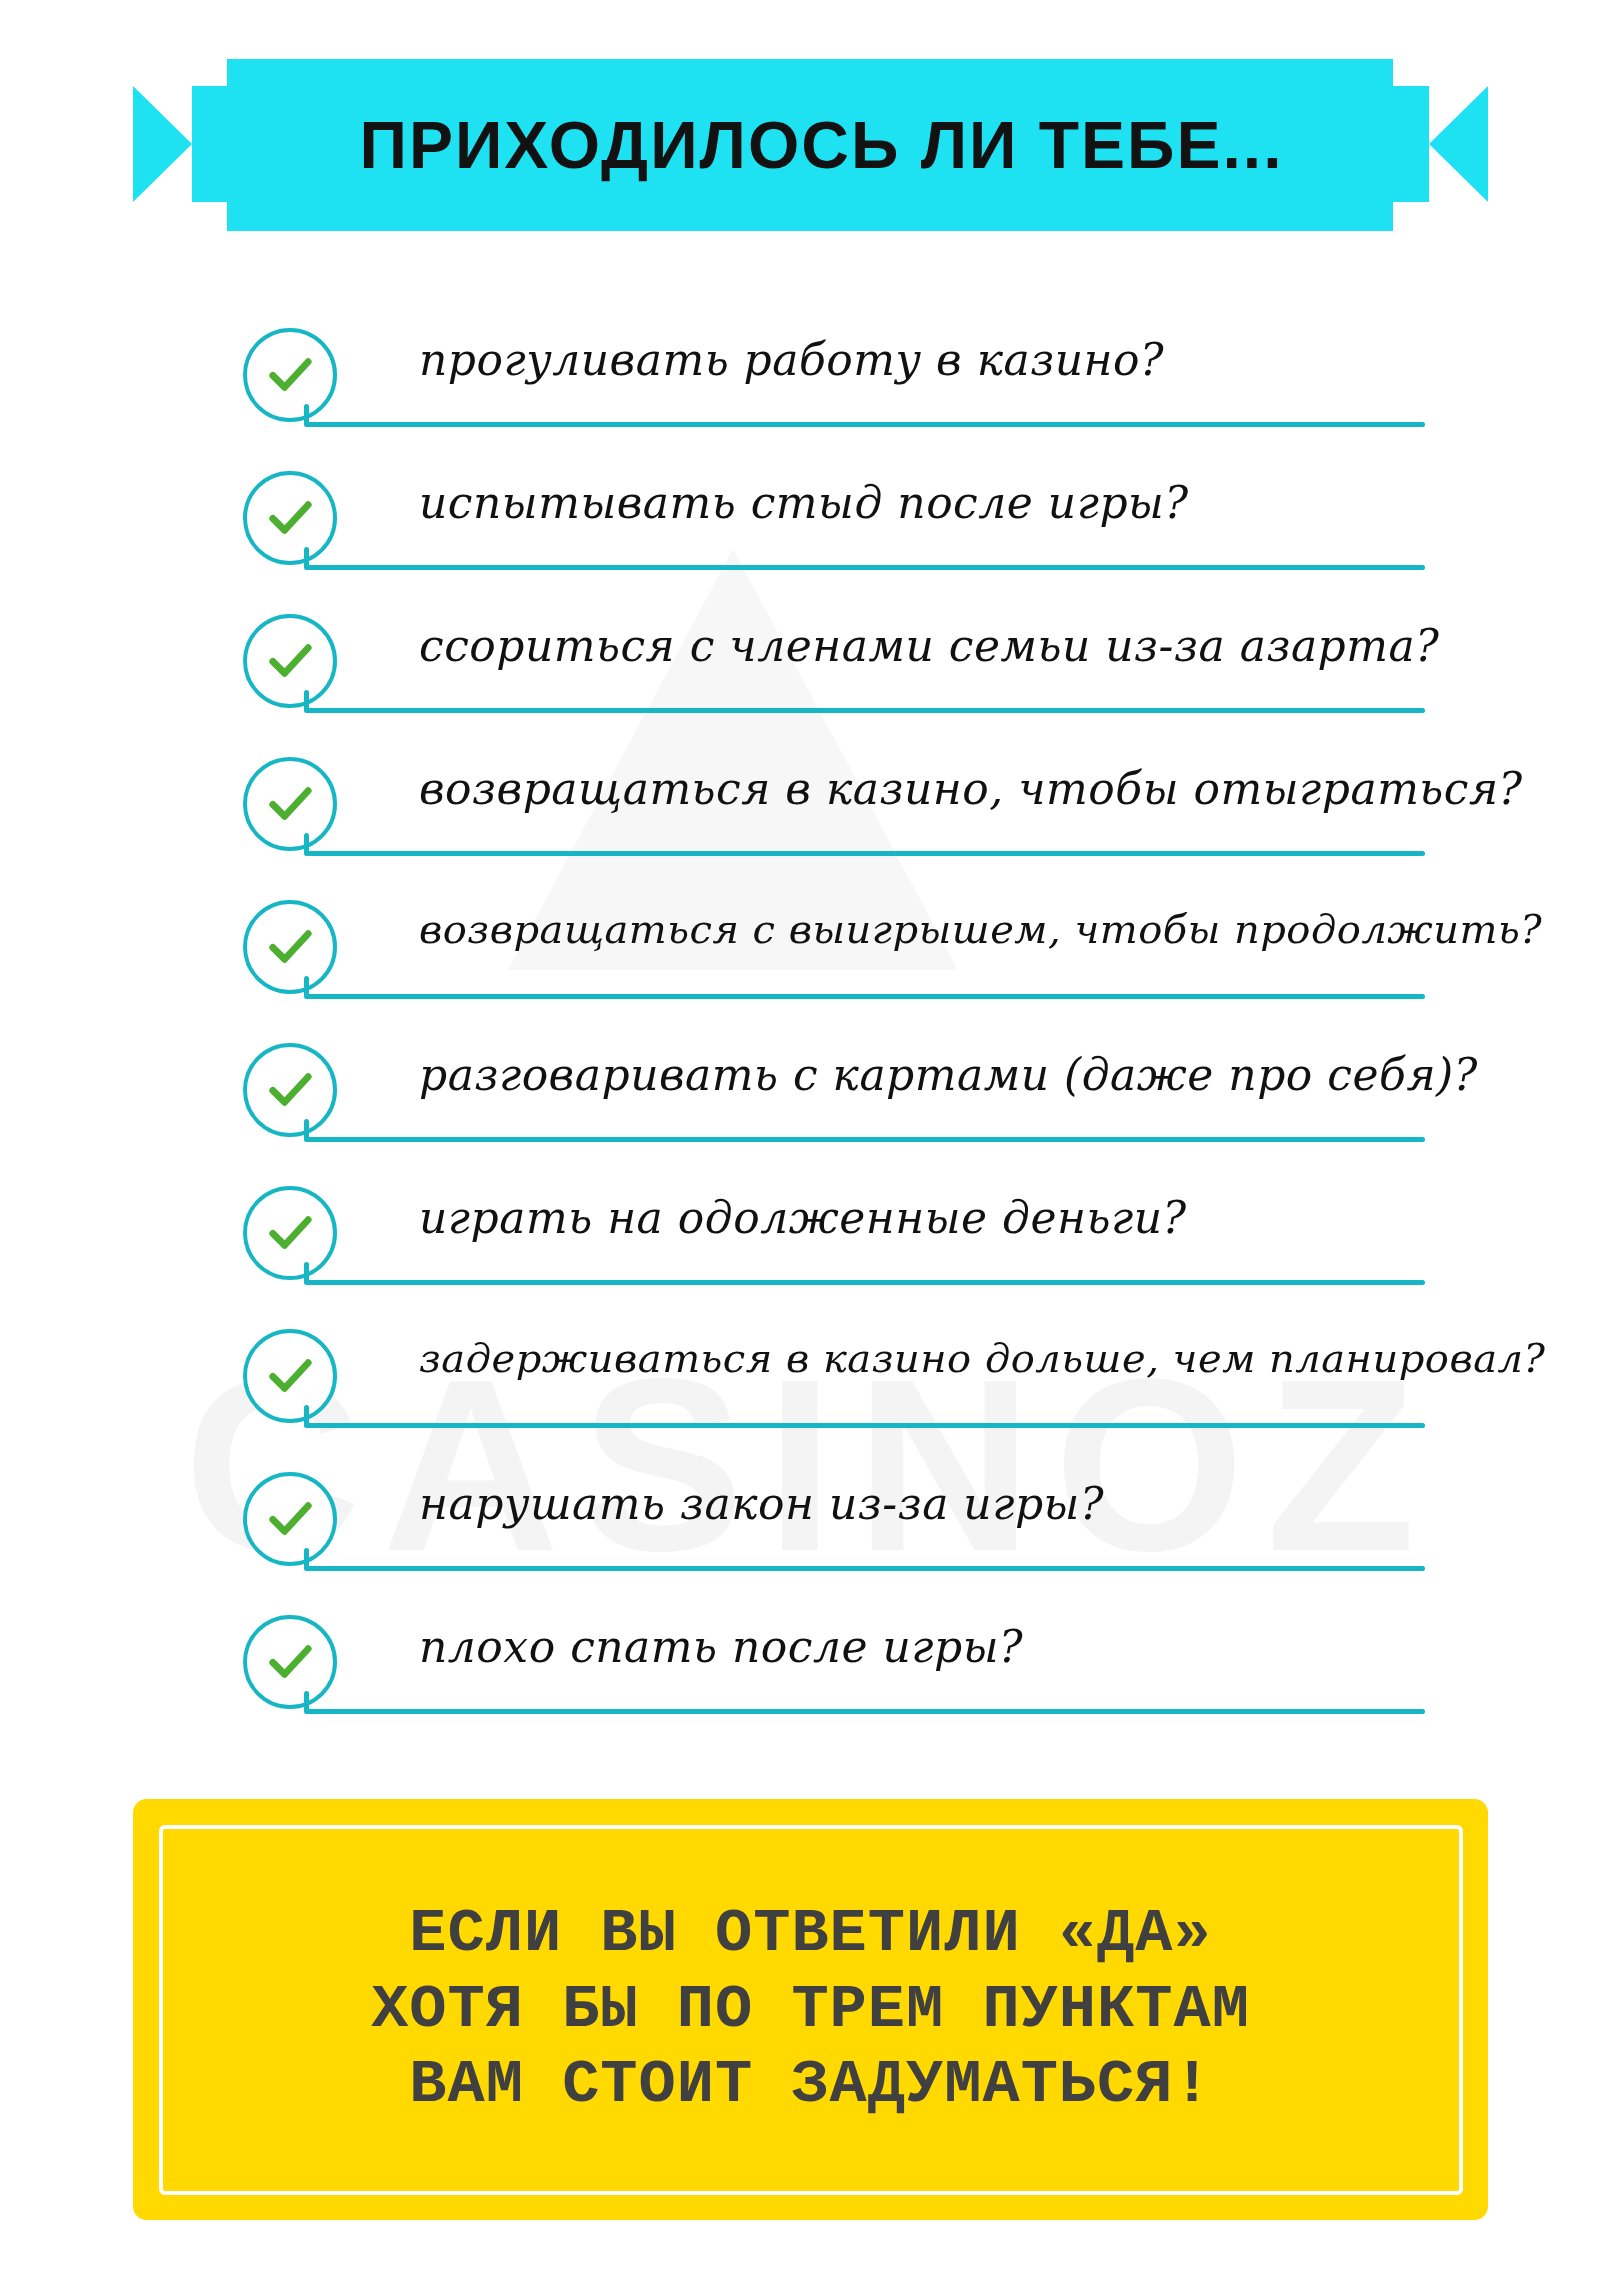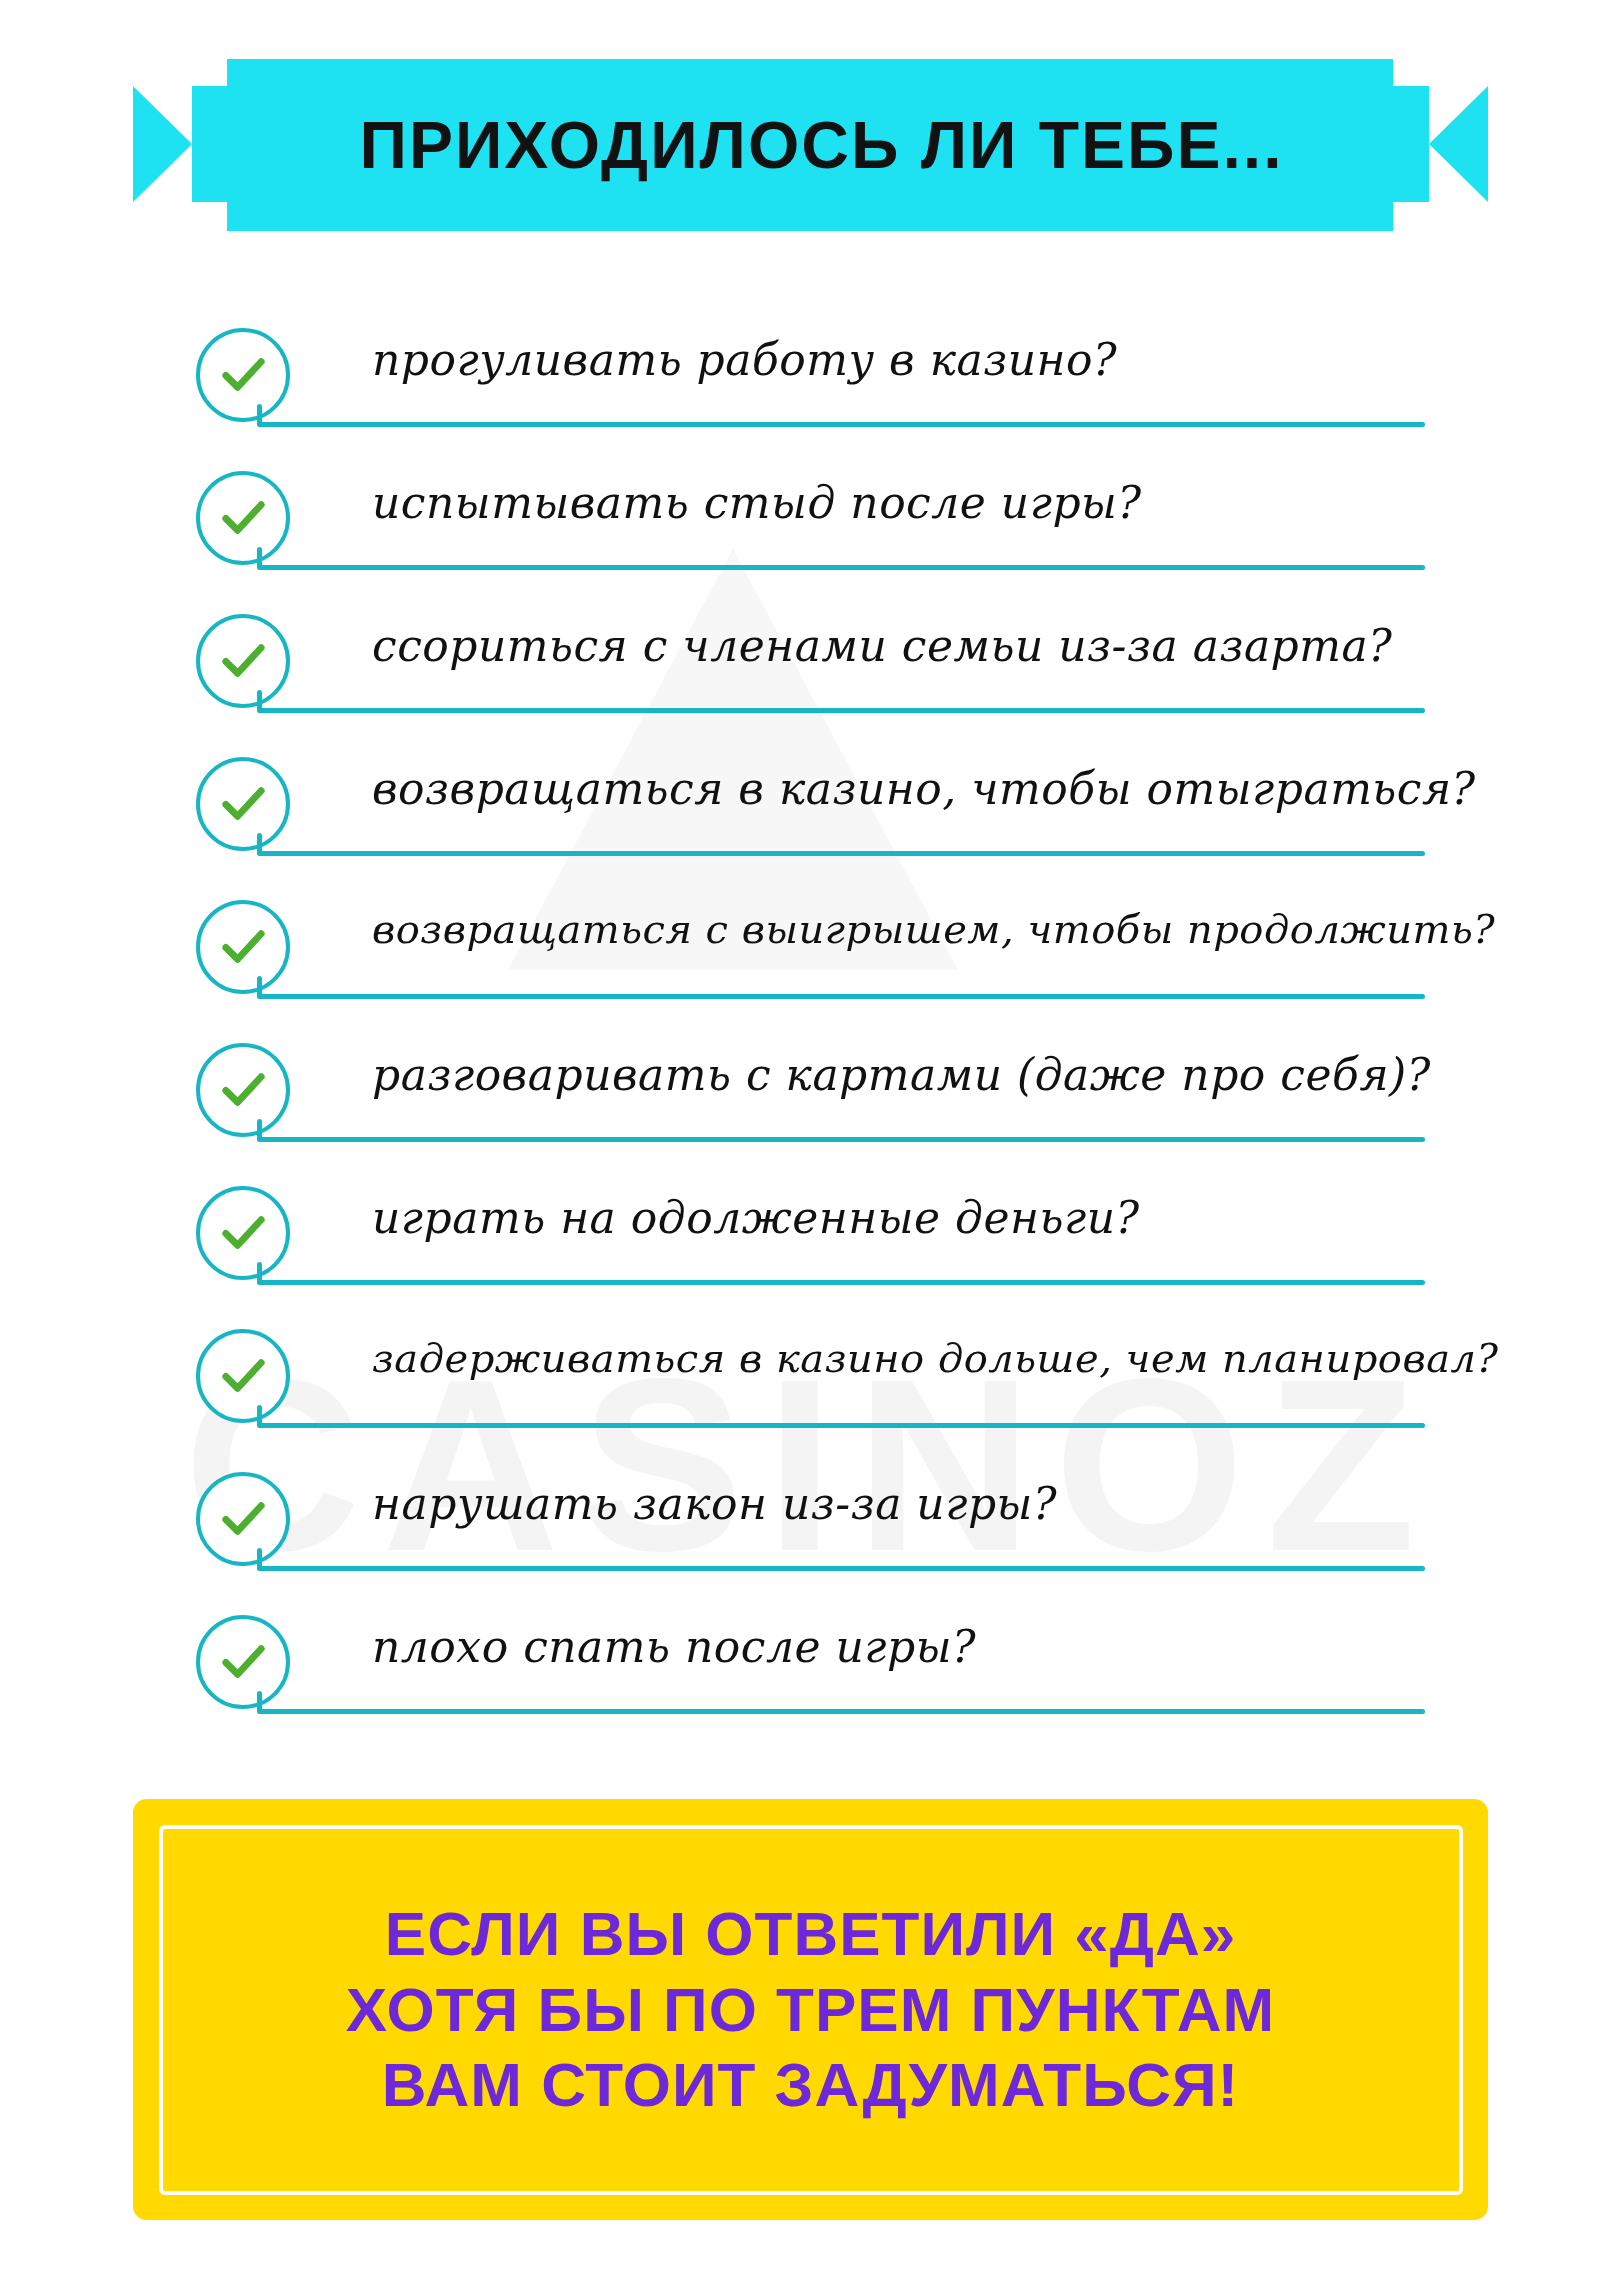--- a/index.html
+++ b/index.html
@@ -114,20 +114,21 @@
   .checklist {
     position: absolute;
     left: 0;
     top: 314px;
     width: 1621px;
     z-index: 2;
   }
   .check-row {
     position: relative;
     height: 143px;
+    margin-left: 47px;
   }
   .check-circle {
     position: absolute;
     left: 196px;
     top: 13.7px;
     width: 94px;
     height: 94px;
     border: 4.9px solid #16b6c4;
     border-radius: 50%;
     background: #ffffff;
@@ -189,25 +190,25 @@
     border: 4.9px solid #ffffff;
     border-radius: 5.9px;
     box-sizing: border-box;
     display: flex;
     flex-direction: column;
     align-items: center;
     justify-content: center;
     gap: 5.9px;
   }
   .footer-line {
-    font-family: Liberation Sans, sans-serif;
+    font-family: Liberation Mono, monospace;
     font-weight: bold;
     font-size: 62px;
     letter-spacing: 1px;
-    color: #6d28d9;
+    color: #404040;
     white-space: nowrap;
     line-height: 1.12;
   }
 </style>
 </head>
 <body>
 
 <div id="watermark">
   <div class="wm-tri"></div>
   <div class="wm-text">CASINOZ</div>

